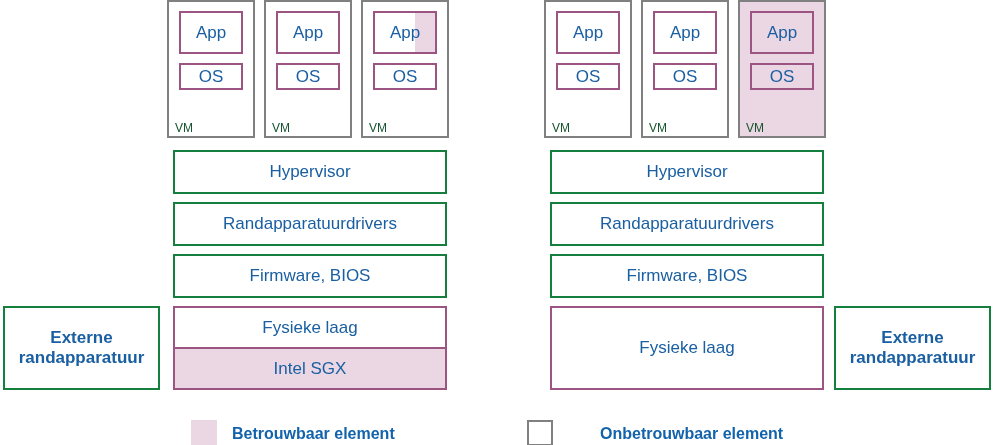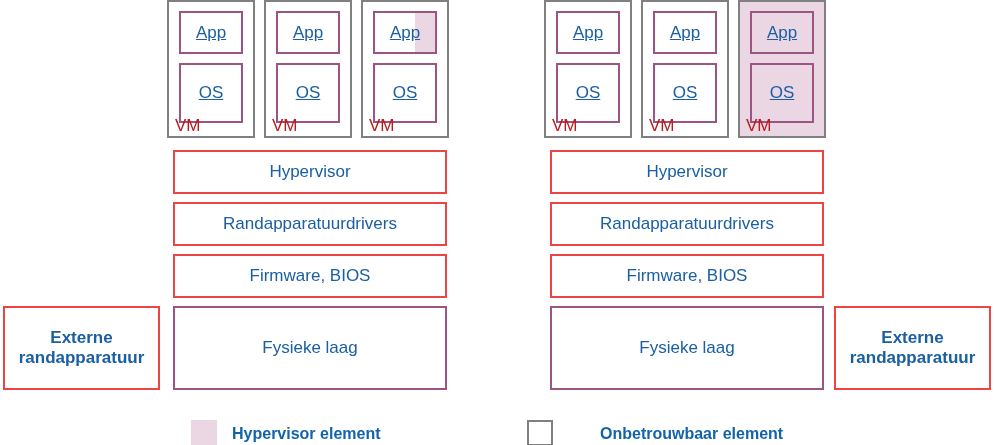--- a/index.html
+++ b/index.html
@@ -16,21 +16,21 @@
     width: 994px;
     height: 445px;
     background: #ffffff;
     overflow: hidden;
   }
 
   
   .box {
     position: absolute;
     box-sizing: border-box;
-    border: 2px solid #ef4444;
+    border: 2px solid #15803d;
     background: #ffffff;
     color: #1a5fa2;
     font-size: 17px;
     display: flex;
     align-items: center;
     justify-content: center;
     text-align: center;
     line-height: 1.18;
     white-space: nowrap;
   }
@@ -43,51 +43,51 @@
     border: 2px solid #808080;
     background: #ffffff;
   }
   .vm.trusted-vm {
     background: #ead7e3;
   }
   .vm-label {
     position: absolute;
     left: 6px;
     bottom: 2px;
-    color: #b91c1c;
-    font-size: 17px;
+    color: #14532d;
+    font-size: 12px;
     line-height: 1;
   }
 
   
   .vm .inner {
     position: absolute;
     box-sizing: border-box;
     border: 2px solid #9c5583;
     background: #ffffff;
     color: #1a5fa2;
     font-size: 17px;
     display: flex;
     align-items: center;
     justify-content: center;
   }
   .vm .inner.trusted { background: #ead7e3; }
   .vm .inner.app { left: 10px; right: 10px; top: 9px;  height: 43px; }
-  .vm .inner.os  { left: 10px; right: 10px; top: 61px; height: 60px; }
+  .vm .inner.os  { left: 10px; right: 10px; top: 61px; height: 27px; }
 
   
   .partial-fill {
     position: absolute;
     top: 0;
     bottom: 0;
     right: 0;
     background: #ead7e3;
     pointer-events: none;
   }
-  .inner .label-z { position: relative; z-index: 2; text-decoration: underline; }
+  .inner .label-z { position: relative; z-index: 2; }
 
   
   .split {
     position: absolute;
     box-sizing: border-box;
     border: 2px solid #9c5583;
     background: #ffffff;
     display: flex;
     flex-direction: column;
   }
@@ -173,20 +173,21 @@
   <div class="box" style="left:173px; top:202px; width:274px; height:44px;">
     <span>Randapparatuurdrivers</span>
   </div>
 
   <div class="box" style="left:173px; top:254px; width:274px; height:44px;">
     <span>Firmware, BIOS</span>
   </div>
 
   <div class="split" style="left:173px; top:306px; width:274px; height:84px;">
     <div class="half top">Fysieke laag</div>
+    <div class="half bottom">Intel SGX</div>
   </div>
 
   <div class="box wrap" style="left:3px; top:306px; width:157px; height:84px; flex-direction:column;">
     <span>Externe</span>
     <span>randapparatuur</span>
   </div>
 
   <div class="vm" style="left:544px; top:0px; width:88px; height:138px;">
     <div class="inner app">
       <span class="label-z">App</span>
@@ -232,18 +233,18 @@
   <div class="split" style="left:550px; top:306px; width:274px; height:84px;">
     <div class="half top">Fysieke laag</div>
   </div>
 
   <div class="box wrap" style="left:834px; top:306px; width:157px; height:84px; flex-direction:column;">
     <span>Externe</span>
     <span>randapparatuur</span>
   </div>
 
   <div class="legend-swatch filled" style="left:191px; top:420px;"></div>
-  <div class="legend-text" style="left:232px; top:426px;">Hypervisor element</div>
+  <div class="legend-text" style="left:232px; top:426px;">Betrouwbaar element</div>
 
   <div class="legend-swatch outline" style="left:527px; top:420px;"></div>
   <div class="legend-text" style="left:600px; top:426px;">Onbetrouwbaar element</div>
 
 </div>
 
 </body></html>

